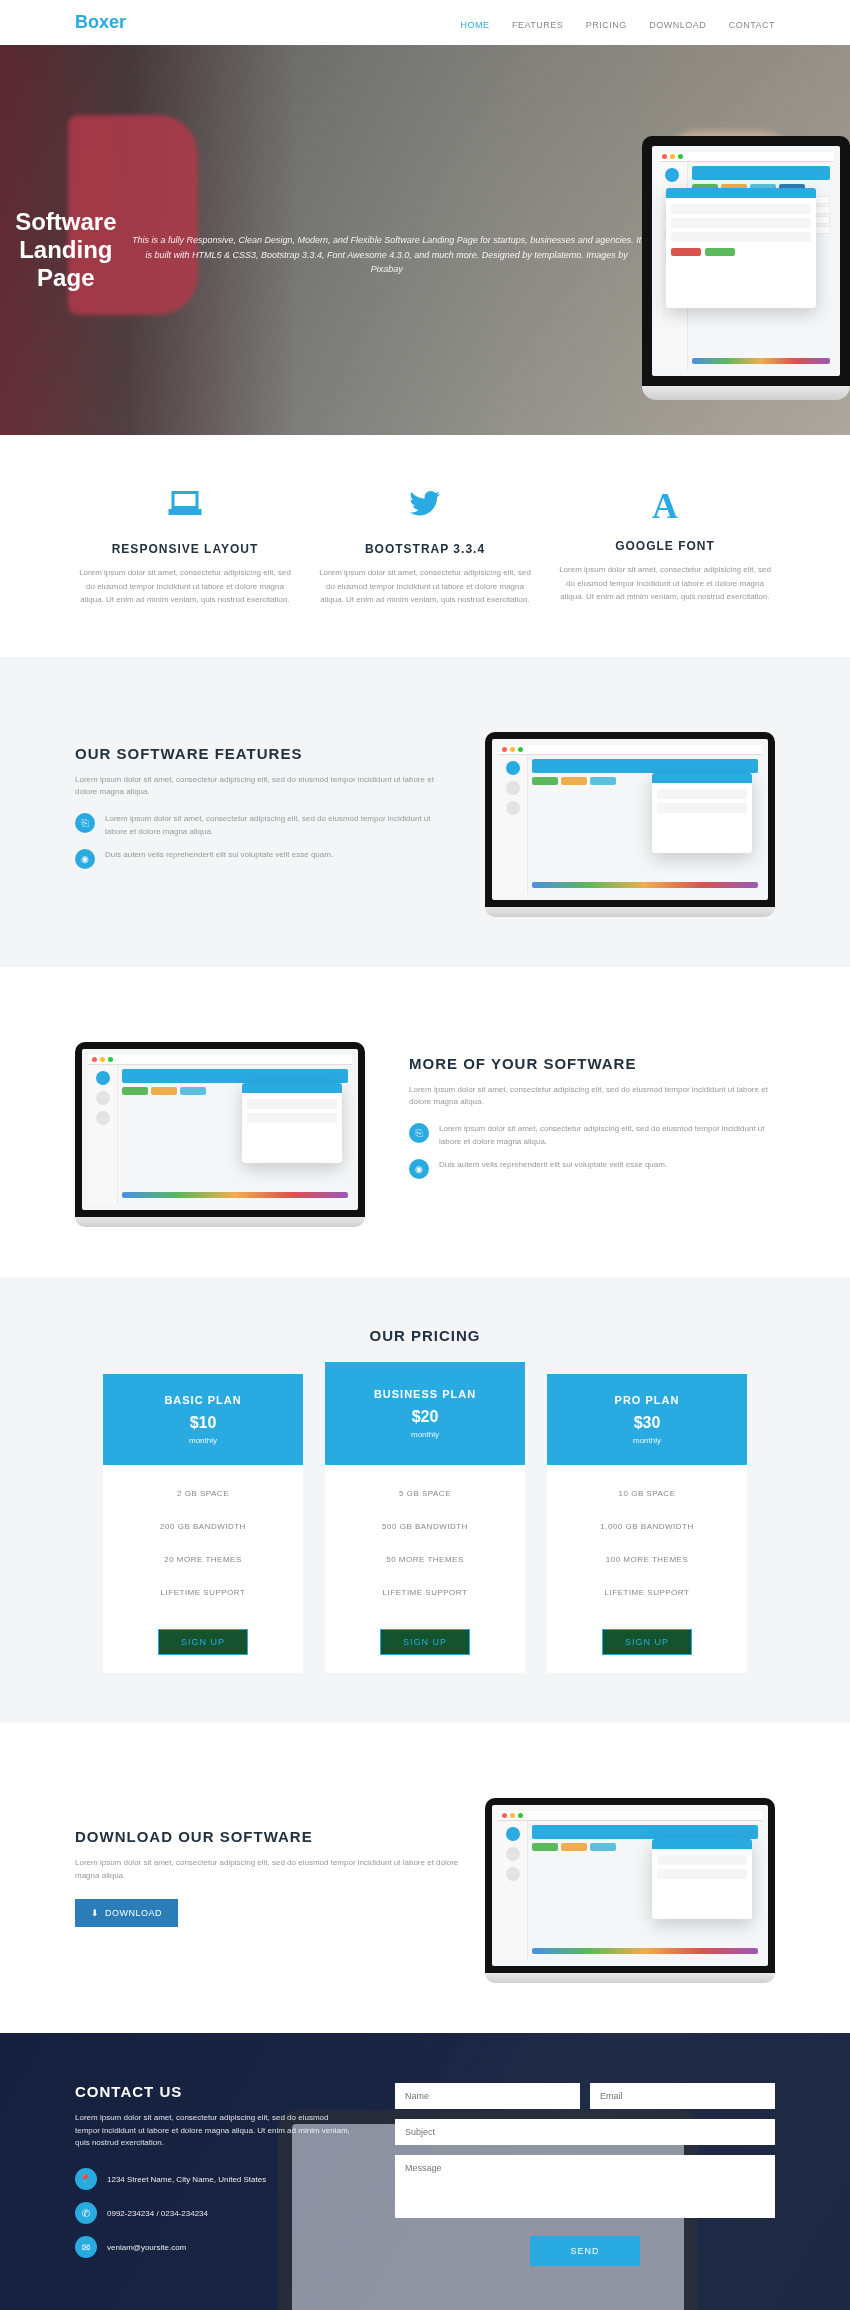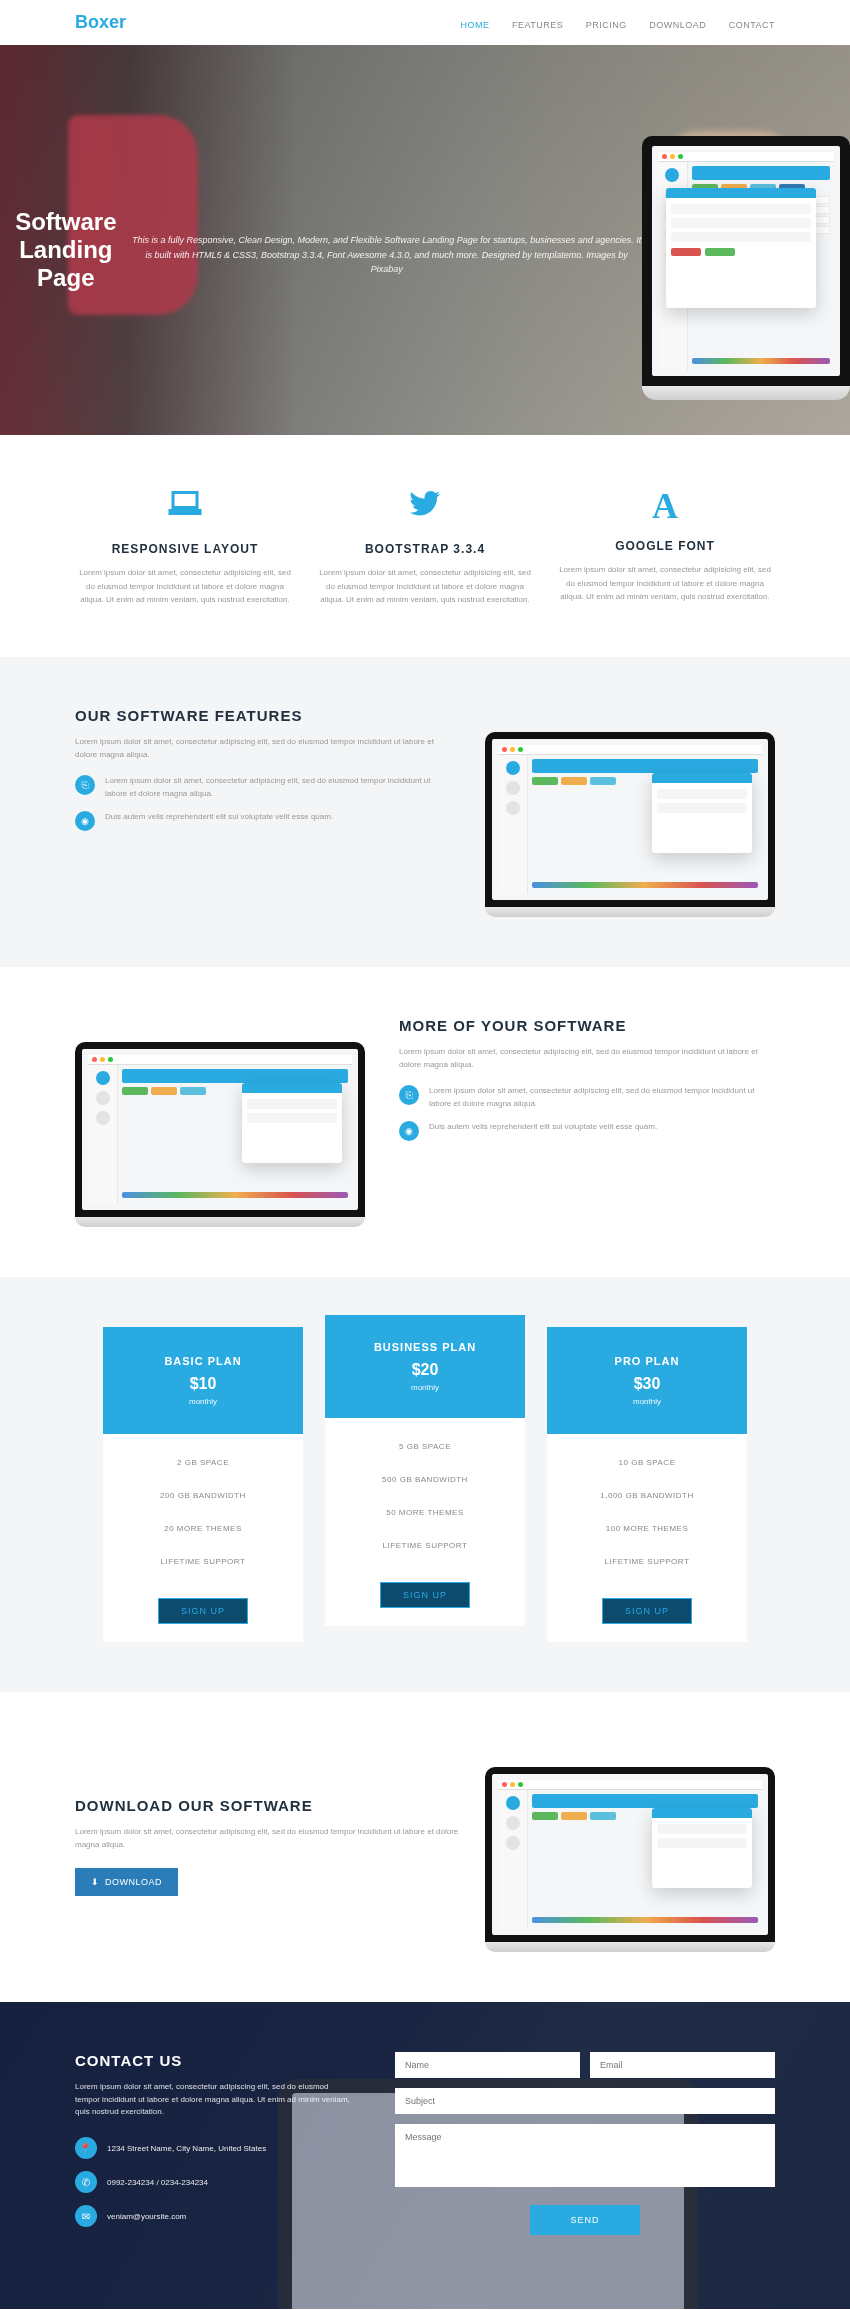--- a/index.html
+++ b/index.html
@@ -45,44 +45,44 @@
 .panel .modal .btns span:nth-child(1){flex:0 0 30px;background:#d9534f}
 .panel .modal .btns span:nth-child(2){flex:0 0 30px;background:#5cb85c}
 .panel .rainbow{position:absolute;bottom:6px;left:4px;right:4px;height:6px;background:linear-gradient(90deg,#4a90e2,#5cb85c,#f0ad4e,#d9534f,#9b59b6);border-radius:2px}
 .benefits{display:flex;justify-content:space-between;padding:50px 0;gap:20px}
 .benefit{flex:1;text-align:center}
 .benefit .icon{color:#29abe2;font-size:36px;margin-bottom:12px;font-weight:700}
 .benefit .icon svg{width:36px;height:36px;fill:#29abe2}
 .benefit h3{font-size:12px;letter-spacing:1px;margin-bottom:10px;color:#22313f}
 .benefit p{font-size:8px;color:#999;line-height:1.7}
 section.gray{background:#f4f5f6}
-.feat{display:flex;gap:34px;padding:50px 0}
+.feat{display:flex;align-items:center;gap:44px;padding:50px 0}
 .feat .text{flex:1}
 .feat .text h2{font-size:15px;letter-spacing:1px;color:#22313f;margin-bottom:12px}
 .feat .text>p{font-size:8px;color:#999;line-height:1.6;margin-bottom:14px}
 .feat .bullet{display:flex;align-items:flex-start;gap:10px;margin-bottom:10px}
 .feat .bullet .dot{width:20px;height:20px;background:#29abe2;border-radius:50%;color:#fff;display:flex;align-items:center;justify-content:center;font-size:9px;flex-shrink:0}
 .feat .bullet p{font-size:8px;color:#999;line-height:1.6}
 .feat .img{flex:0 0 290px}
 .laptop.small{width:290px}
 .laptop.small .screen{height:175px;padding:7px}
 .laptop.small .base{height:10px}
 .pricing{padding:50px 0;text-align:center}
 .pricing h2{font-size:15px;letter-spacing:1px;color:#22313f;margin-bottom:30px}
 .plans{display:flex;justify-content:center;gap:22px;align-items:flex-start}
 .plan{background:#fff;width:200px}
-.plan .head{background:#29abe2;color:#fff;padding:28px 8px}
+.plan .head{background:#29abe2;color:#fff;padding:20px 8px}
 .plan.popular{margin-top:-12px}
 .plan.popular .head{padding:26px 8px}
 .plan .head h4{font-size:11px;letter-spacing:1px;margin-bottom:8px}
 .plan .head .price{font-size:16px;font-weight:700;margin-bottom:4px}
 .plan .head .period{font-size:8px;opacity:.9}
 .plan ul{list-style:none;padding:12px 0}
 .plan li{font-size:8px;color:#888;padding:12px 0;letter-spacing:0.5px}
-.plan .signup{display:inline-block;border:1px solid #29abe2;color:#29abe2;font-size:9px;letter-spacing:1px;padding:7px 22px;margin:8px 0 18px;background:#0c4a6e;cursor:pointer}
+.plan .signup{display:inline-block;border:1px solid #29abe2;color:#29abe2;font-size:9px;letter-spacing:1px;padding:7px 22px;margin:8px 0 18px;background:#14532d;cursor:pointer}
 .download{display:flex;align-items:center;gap:16px;padding:50px 0}
 .download .text{flex:1}
 .download h2{font-size:15px;letter-spacing:1px;color:#22313f;margin-bottom:12px}
 .download p{font-size:8px;color:#999;line-height:1.6;margin-bottom:16px}
 .dlbtn{display:inline-flex;align-items:center;gap:6px;background:#2a7db8;color:#fff;font-size:9px;padding:9px 16px;border:none;cursor:pointer;letter-spacing:0.5px}
 .contact{background:linear-gradient(rgba(20,30,60,.78),rgba(20,30,60,.78)),linear-gradient(120deg,#1a2a4a,#2b3a5a 40%,#4a5a6a 60%,#3a4a5a);padding:50px 0 70px;color:#fff;position:relative;overflow:hidden}
 .contact .tablet{position:absolute;left:50%;bottom:-30px;transform:translateX(-35%);width:420px;height:260px;background:#333;border-radius:20px;padding:14px;opacity:.5}
 .contact .tablet .tscreen{background:#fff;width:100%;height:100%;border-radius:4px}
 .contact .inner{position:relative;display:flex;gap:40px;z-index:2}
 .contact .left{flex:0 0 280px}
@@ -312,20 +312,21 @@
       <div class="bullet">
           <div class="dot">◉</div>
           <p>Duis autem velis reprehenderit elit sui voluptate velit esse quam.</p>
         </div>
     </div>
   </div>
 </section>
 
 <section class="gray pricing">
   <div class="container">
+    <h2>OUR PRICING</h2>
     <div class="plans">
       <div class="plan">
         <div class="head">
             <h4>BASIC PLAN</h4>
             <div class="price">$10</div>
             <div class="period">monthly</div>
           </div>
         <ul>
           <li>2 GB SPACE</li>
           <li>200 GB BANDWIDTH</li>

